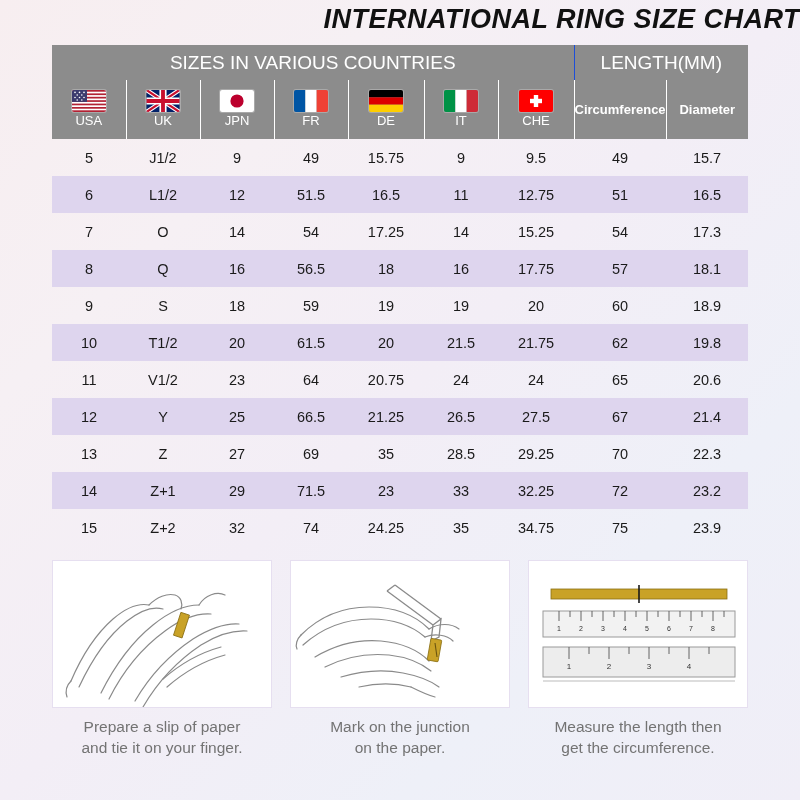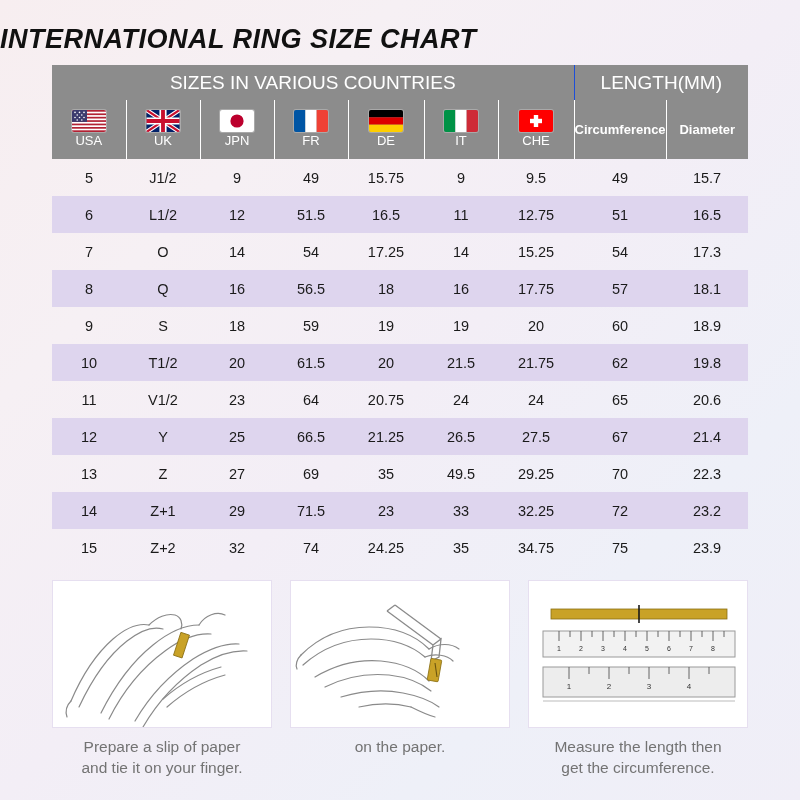--- a/index.html
+++ b/index.html
@@ -17,27 +17,27 @@
   .page {
     width: 800px;
     height: 800px;
     box-sizing: border-box;
     padding: 0;
     position: relative;
   }
 
   
   .title {
-    text-align: left;
+    text-align: right;
     font-size: 27px;
     font-weight: bold;
     font-style: italic;
     letter-spacing: 0.5px;
     color: #111;
-    padding-top: 24px;
+    padding-top: 4px;
     padding-bottom: 10px;
   }
 
   
   .table-wrap {
     margin: 0 52px;
   }
   table.chart {
     border-collapse: collapse;
     width: 696px;
@@ -353,21 +353,21 @@
           <td>27.5</td>
           <td>67</td>
           <td>21.4</td>
         </tr>
         <tr class="plain">
           <td>13</td>
           <td>Z</td>
           <td>27</td>
           <td>69</td>
           <td>35</td>
-          <td>49.5</td>
+          <td>28.5</td>
           <td>29.25</td>
           <td>70</td>
           <td>22.3</td>
         </tr>
         <tr class="alt">
           <td>14</td>
           <td>Z+1</td>
           <td>29</td>
           <td>71.5</td>
           <td>23</td>
@@ -443,20 +443,21 @@
             <path d="M142,64 L150,58 L148,76 L140,80 Z"></path>
           </g>
           <g>
             <rect x="138" y="78" width="11" height="22" rx="1" fill="#c9a227" transform="rotate(10 143 89)"></rect>
             <rect x="138" y="78" width="11" height="22" rx="1" fill="none" stroke="#8a6f14" stroke-width="0.8" transform="rotate(10 143 89)"></rect>
             <line x1="144" y1="82" x2="146" y2="96" stroke="#6b5510" stroke-width="1.1"></line>
           </g>
         </svg>
       </div>
       <div class="step-cap">
+        <div>Mark on the junction</div>
         <div>on the paper.</div>
       </div>
     </div>
 
     <div class="step">
       <div class="step-img">
         <svg width="220" height="148" viewBox="0 0 220 148">
 
           <rect x="22" y="28" width="176" height="10" fill="#c9a227"></rect>
           <rect x="22" y="28" width="176" height="10" fill="none" stroke="#8a6f14" stroke-width="0.8"></rect>

